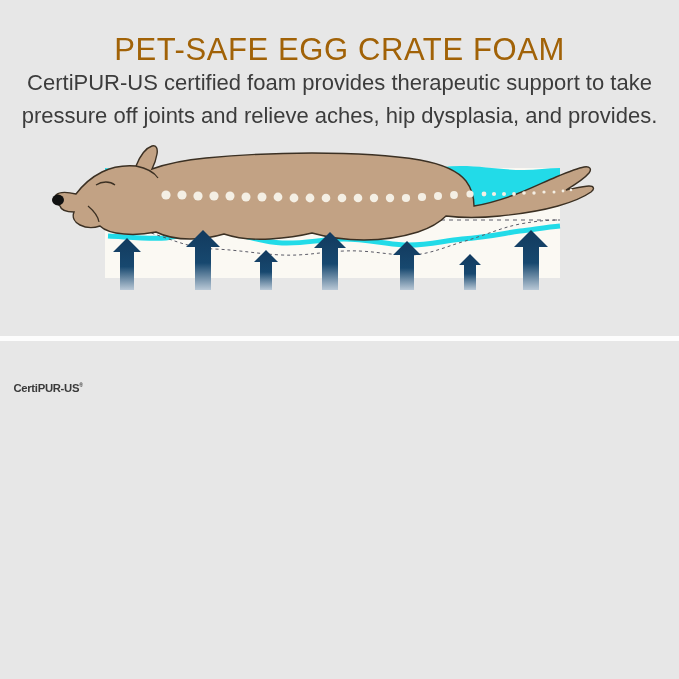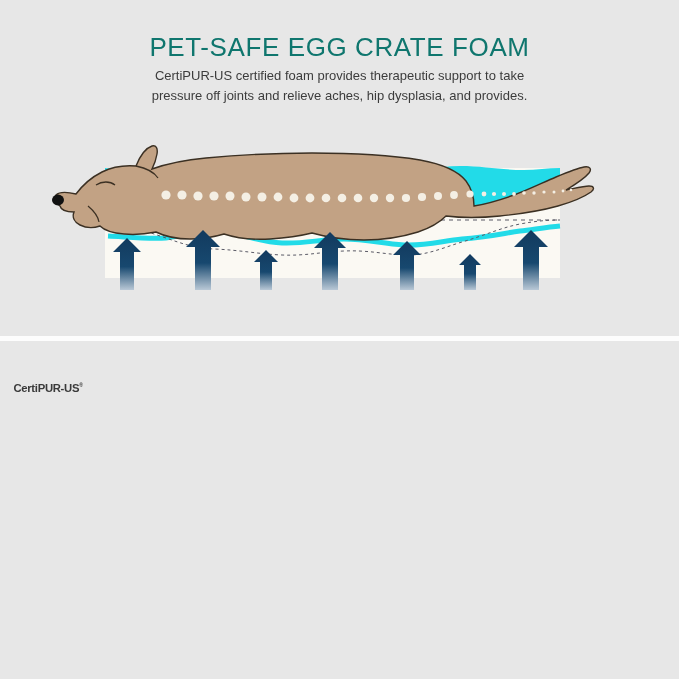--- a/index.html
+++ b/index.html
@@ -21,28 +21,28 @@
     background:#fdfdfd;
   }
   #panel-airflow {
     position:absolute; left:0; top:341px; width:679px; height:338px;
     background:#e7e7e7;
   }
 
   
   .heading {
     position:absolute; left:0; width:679px; text-align:center;
-    font-size:26px; font-weight:400; letter-spacing:.6px;
-    color:#0f766e;
+    font-size:31px; font-weight:400; letter-spacing:.6px;
+    color:#a16207;
   }
   #foam-heading  { top:32px; }
 
   #foam-subtitle {
     position:absolute; left:18px; top:66px; width:643px;
-    text-align:center; font-size:13px; line-height:1.5;
+    text-align:center; font-size:22px; line-height:1.5;
     color:#3c3c3c; font-weight:300;
   }
   #foam-subtitle span { display:block; }
 
   
   .art { position:absolute; left:0; }
   #foam-art    { top:138px; width:679px; height:200px; }
   .badge-wordmark {
     position:absolute; left:0; top:41px; width:96px;
     text-align:center; font-size:11.3px; font-weight:700;

